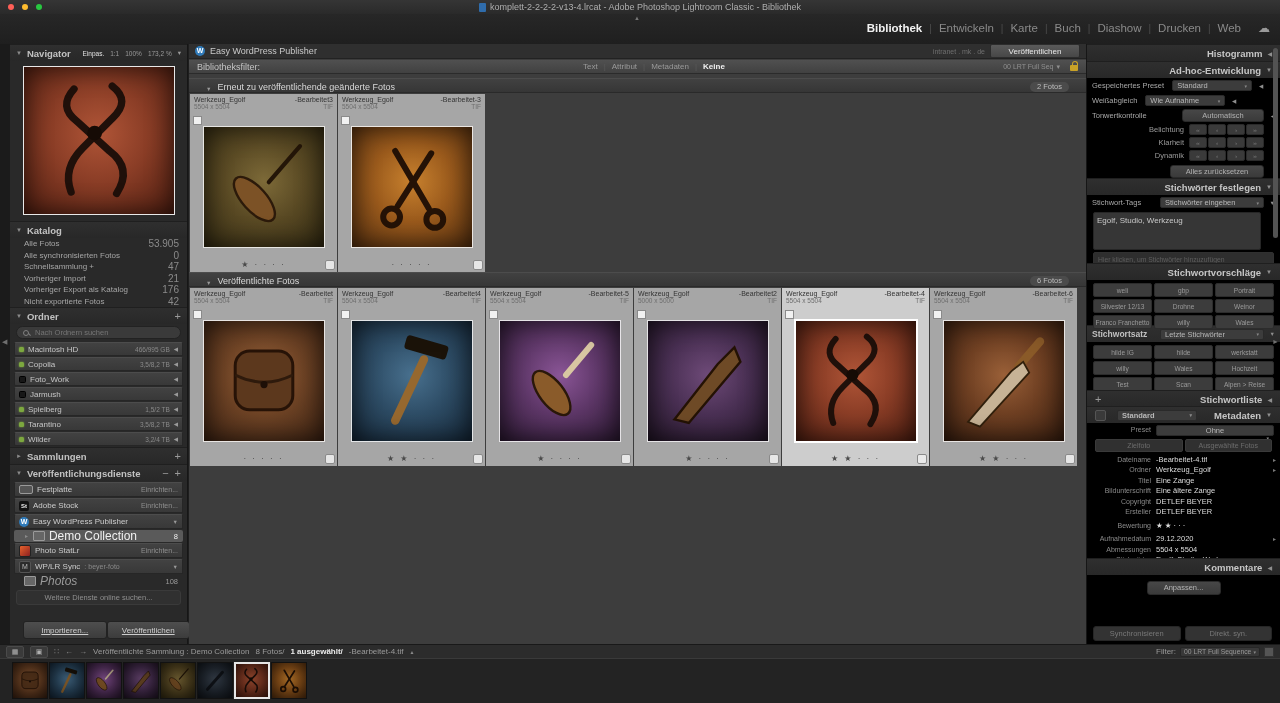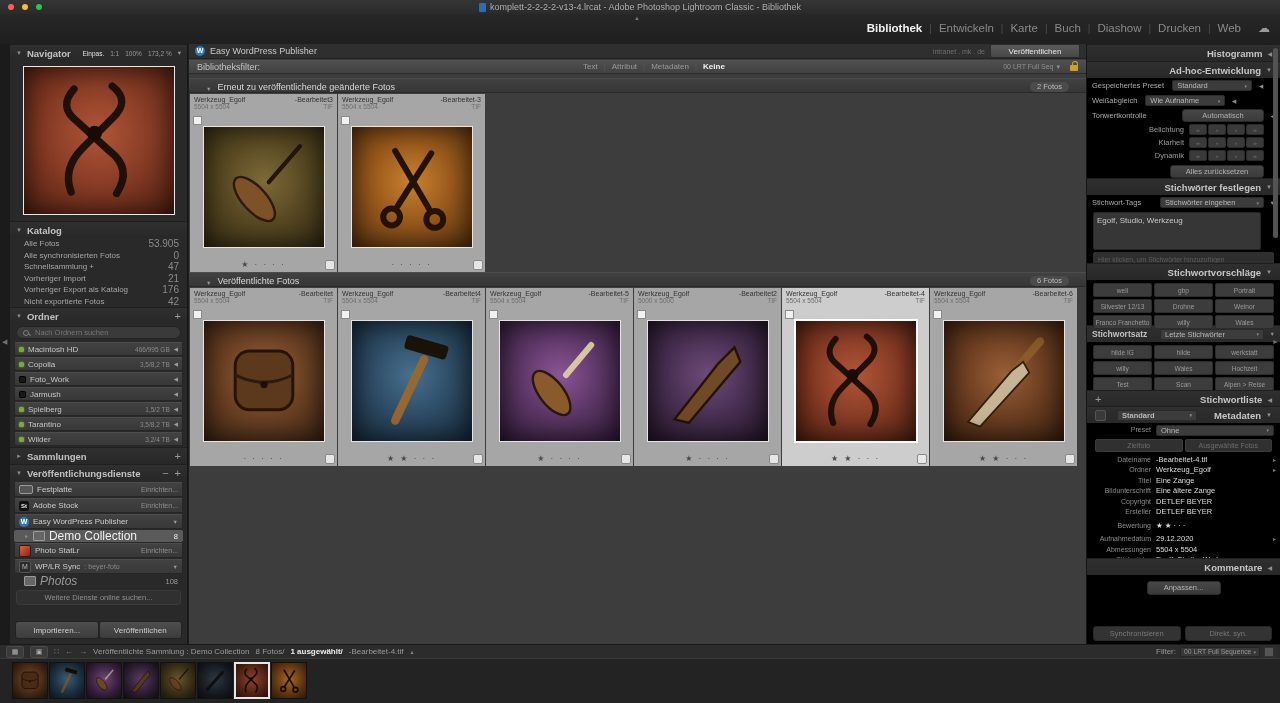--- a/index.html
+++ b/index.html
@@ -87,22 +87,22 @@
   .svc-action{margin-left:auto;color:#8f8f8f;font-size:7px;}
   .svc-tri{margin-left:auto;color:#9a9a9a;font-size:5.5px;}
   .svc-child{margin:0 4px 1px;height:12px;display:flex;align-items:center;padding:0 5px 0 10px;gap:4px;color:#9a9a9a;border-radius:2px;}
   .svc-child .disc{color:#8a8a8a;font-size:5px;}
   .svc-child .c-name{font-size:12px;}
   .svc-child.italic .c-name{font-style:italic;}
   .svc-child .c-count{margin-left:auto;font-size:7.5px;}
   .svc-child.selected{background:#5a5a5a;color:#f0f0f0;}
   .more-btn{margin:3px 6px;height:13px;border:1px solid #3a3a3a;border-radius:3px;background:#303030;
     display:flex;align-items:center;justify-content:center;color:#8f8f8f;font-size:7.5px;}
-  .lp-footer{position:absolute;left:0;bottom:5px;width:100%;display:flex;justify-content:space-between;
-    padding:0 5px;box-sizing:border-box;}
+  .lp-footer{position:absolute;left:8px;bottom:5px;width:100%;display:flex;justify-content:space-between;
+    padding:0 5px;box-sizing:border-box;text-decoration:underline;}
   .lp-btn{width:82px;height:16px;background:linear-gradient(#4e4e4e,#3c3c3c);border:1px solid #222;
     border-radius:3px;color:#cfcfcf;font-size:8px;display:flex;align-items:center;justify-content:center;}
   
   #main{position:absolute;left:189px;top:44px;width:897px;height:600px;background:#3d3d3d;}
   #pubbar{position:absolute;left:0;top:0;width:100%;height:15px;background:#2f2f2f;border-bottom:1px solid #222;
     display:flex;align-items:center;padding:0 6px;gap:5px;box-sizing:border-box;}
   #pub-title{color:#c9c9c9;font-size:9px;}
   #pub-site{margin-left:auto;color:#6f6f6f;font-size:7px;}
   #pub-publish{width:88px;height:12px;background:linear-gradient(#5a5a5a,#474747);border:1px solid #2c2c2c;
     color:#e8e8e8;font-size:8px;display:flex;align-items:center;justify-content:center;border-radius:2px;}
@@ -146,21 +146,21 @@
   .rp-head{display:flex;align-items:center;justify-content:flex-end;gap:5px;height:16px;padding:0 8px;
     color:#c6c6c6;font-size:9.5px;font-weight:bold;border-top:1px solid #1f1f1f;
     background:linear-gradient(#2f2f2f,#282828);}
   .rp-head .tri{color:#8f8f8f;font-size:6px;font-weight:normal;}
   .rp-head .left-plus{margin-right:auto;color:#9a9a9a;font-size:11px;font-weight:normal;}
   .qd-row{display:flex;align-items:center;height:15px;padding:0 5px;gap:4px;}
   .qd-label{color:#a8a8a8;font-size:7.5px;white-space:nowrap;}
   .dropdown{margin-left:auto;width:92px;height:11px;background:#3c3c3c;border:1px solid #2a2a2a;border-radius:2px;
     display:flex;align-items:center;padding:0 4px;color:#b8b8b8;font-size:7.5px;box-sizing:border-box;flex:none;}
   .dropdown .dd-arrow{margin-left:auto;color:#8a8a8a;font-size:5px;}
-  .dropdown.md{width:104px;} .dropdown.sm{width:80px;margin-left:4px;} .dropdown.wide{width:118px;}
+  .dropdown.md{width:104px;} .dropdown.sm{width:80px;margin-left:4px;} .dropdown.wide{width:118px;flex-direction:column;}
   .panel-end{color:#8f8f8f;font-size:5.5px;width:7px;text-align:right;flex:none;}
   .qd-btn{margin-left:auto;width:92px;height:11px;background:linear-gradient(#474747,#3a3a3a);border:1px solid #2a2a2a;
     border-radius:3px;color:#b0b0b0;font-size:7.5px;display:flex;align-items:center;justify-content:center;flex:none;}
   .stepper-row{display:flex;align-items:center;height:13px;padding-right:16px;justify-content:flex-end;gap:5px;}
   .stepper-label{color:#9a9a9a;font-size:7.5px;}
   .mini-btns{display:flex;gap:1px;}
   .mini{width:16px;height:9px;background:#3a3a3a;border:1px solid #2a2a2a;border-radius:2px;color:#8a8a8a;
     font-size:5px;display:flex;align-items:center;justify-content:center;}
   .mini.m1::before{content:"‹‹";} .mini.m2::before{content:"‹";}
   .mini.m3::before{content:"›";} .mini.m4::before{content:"››";}

